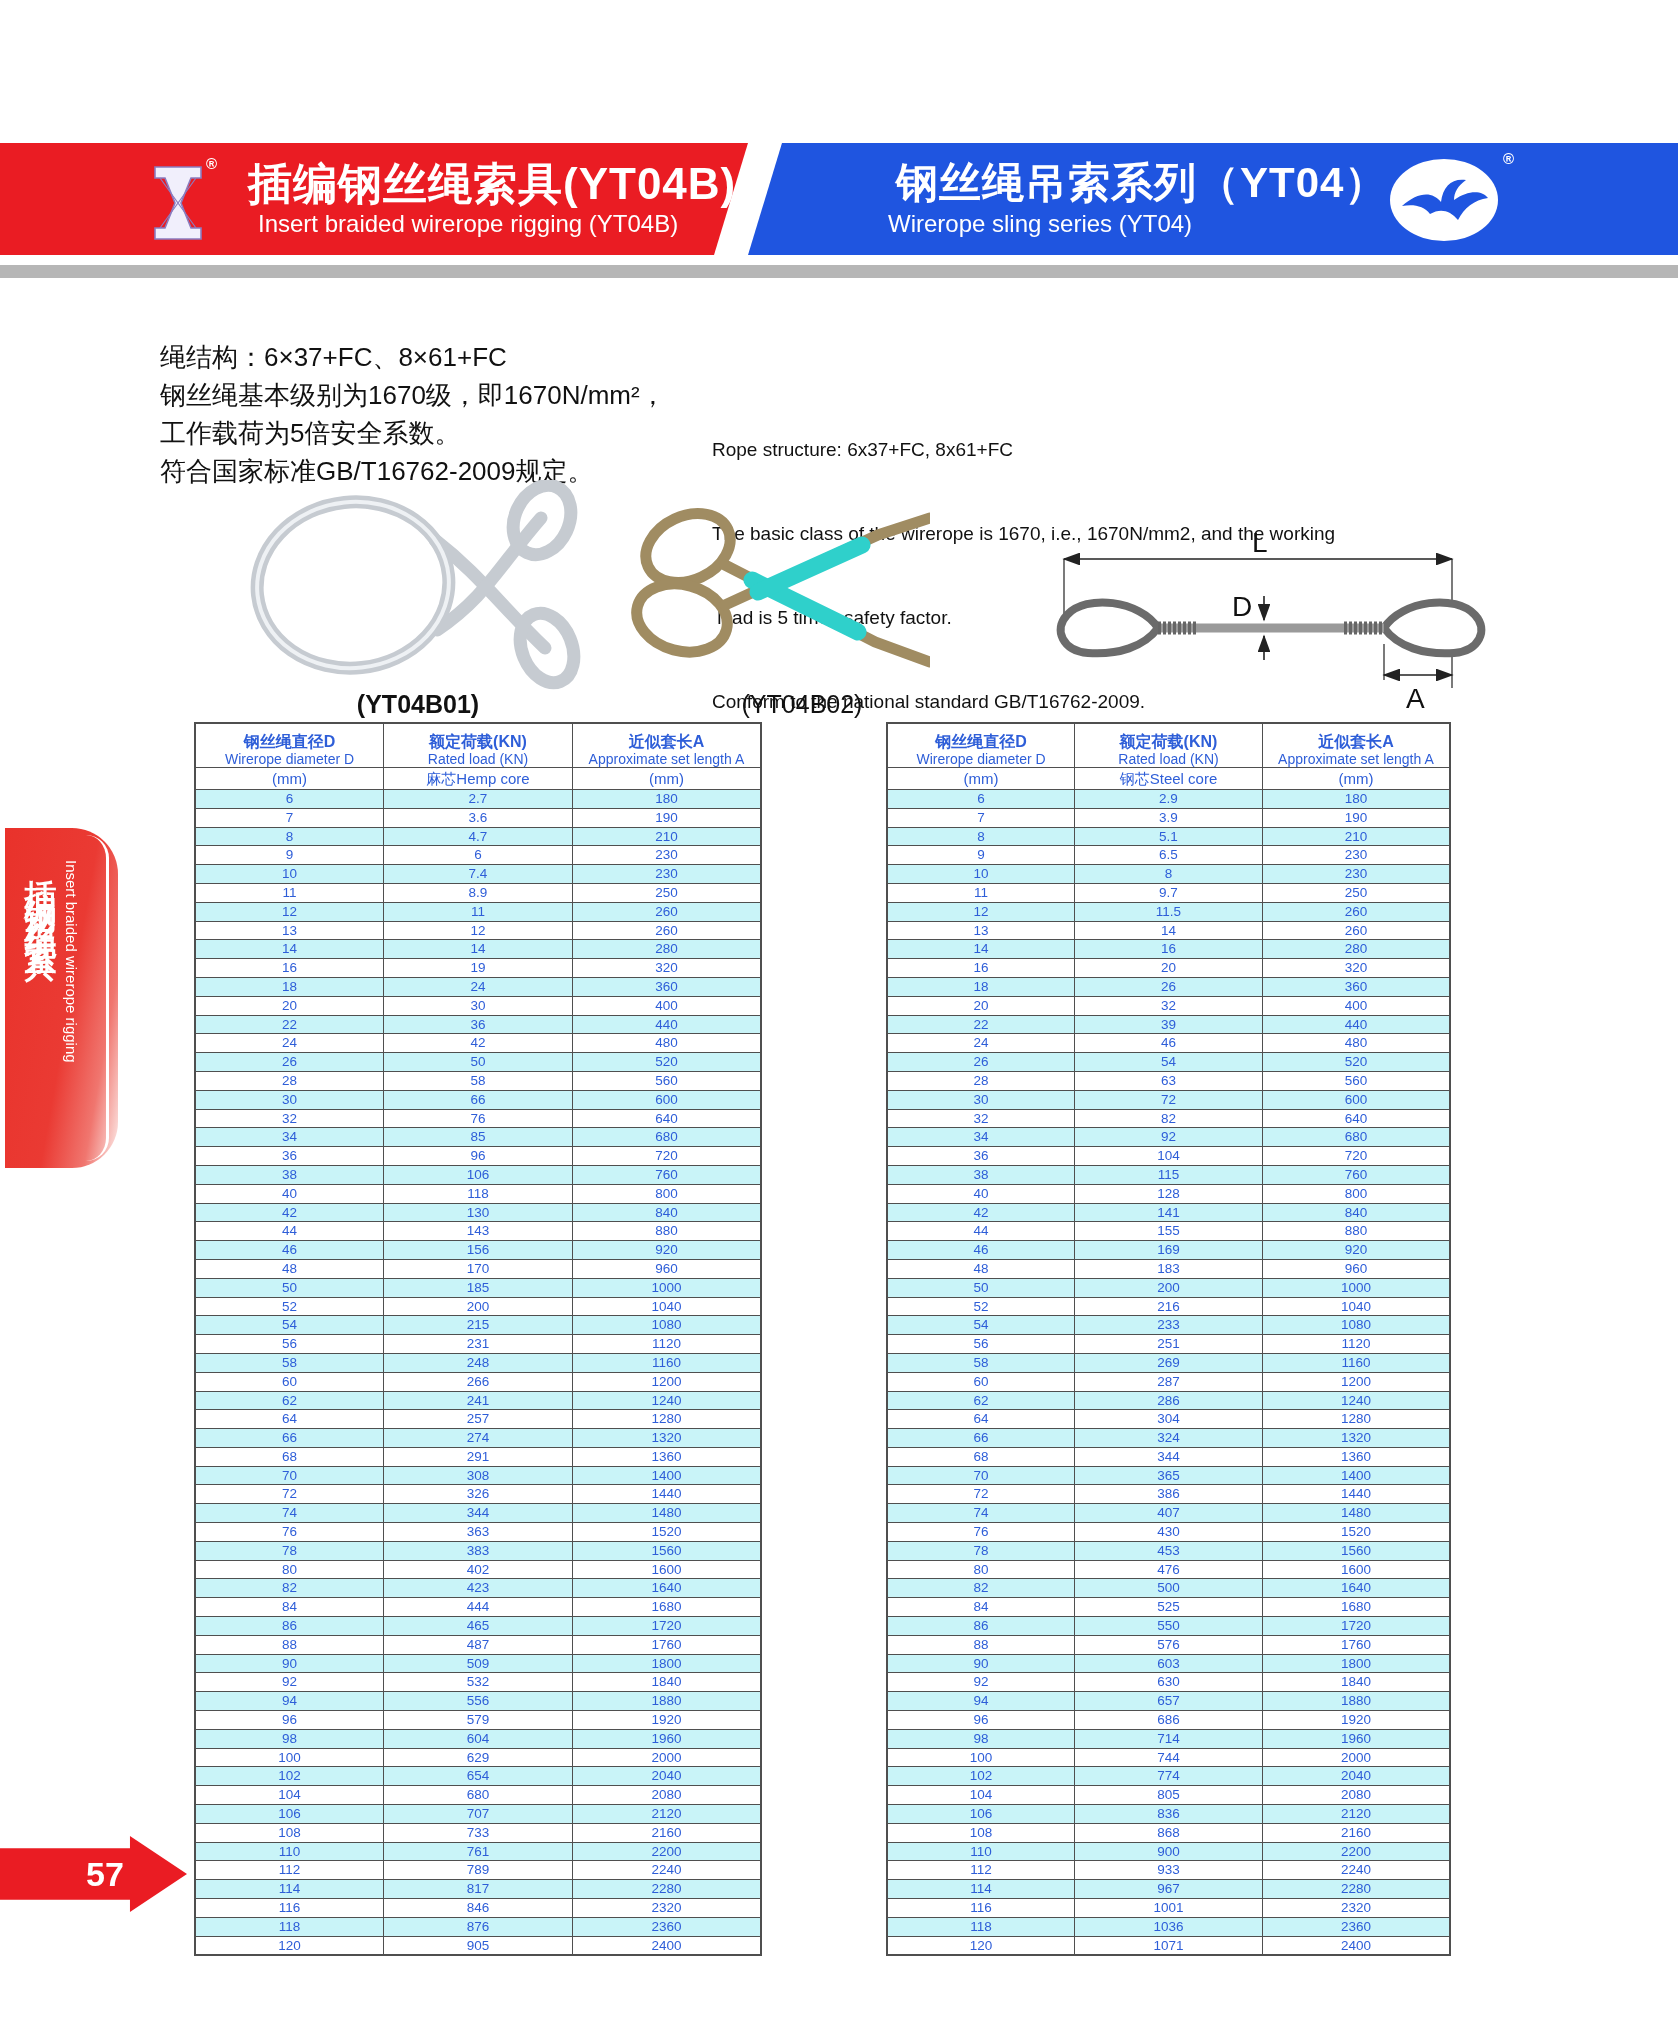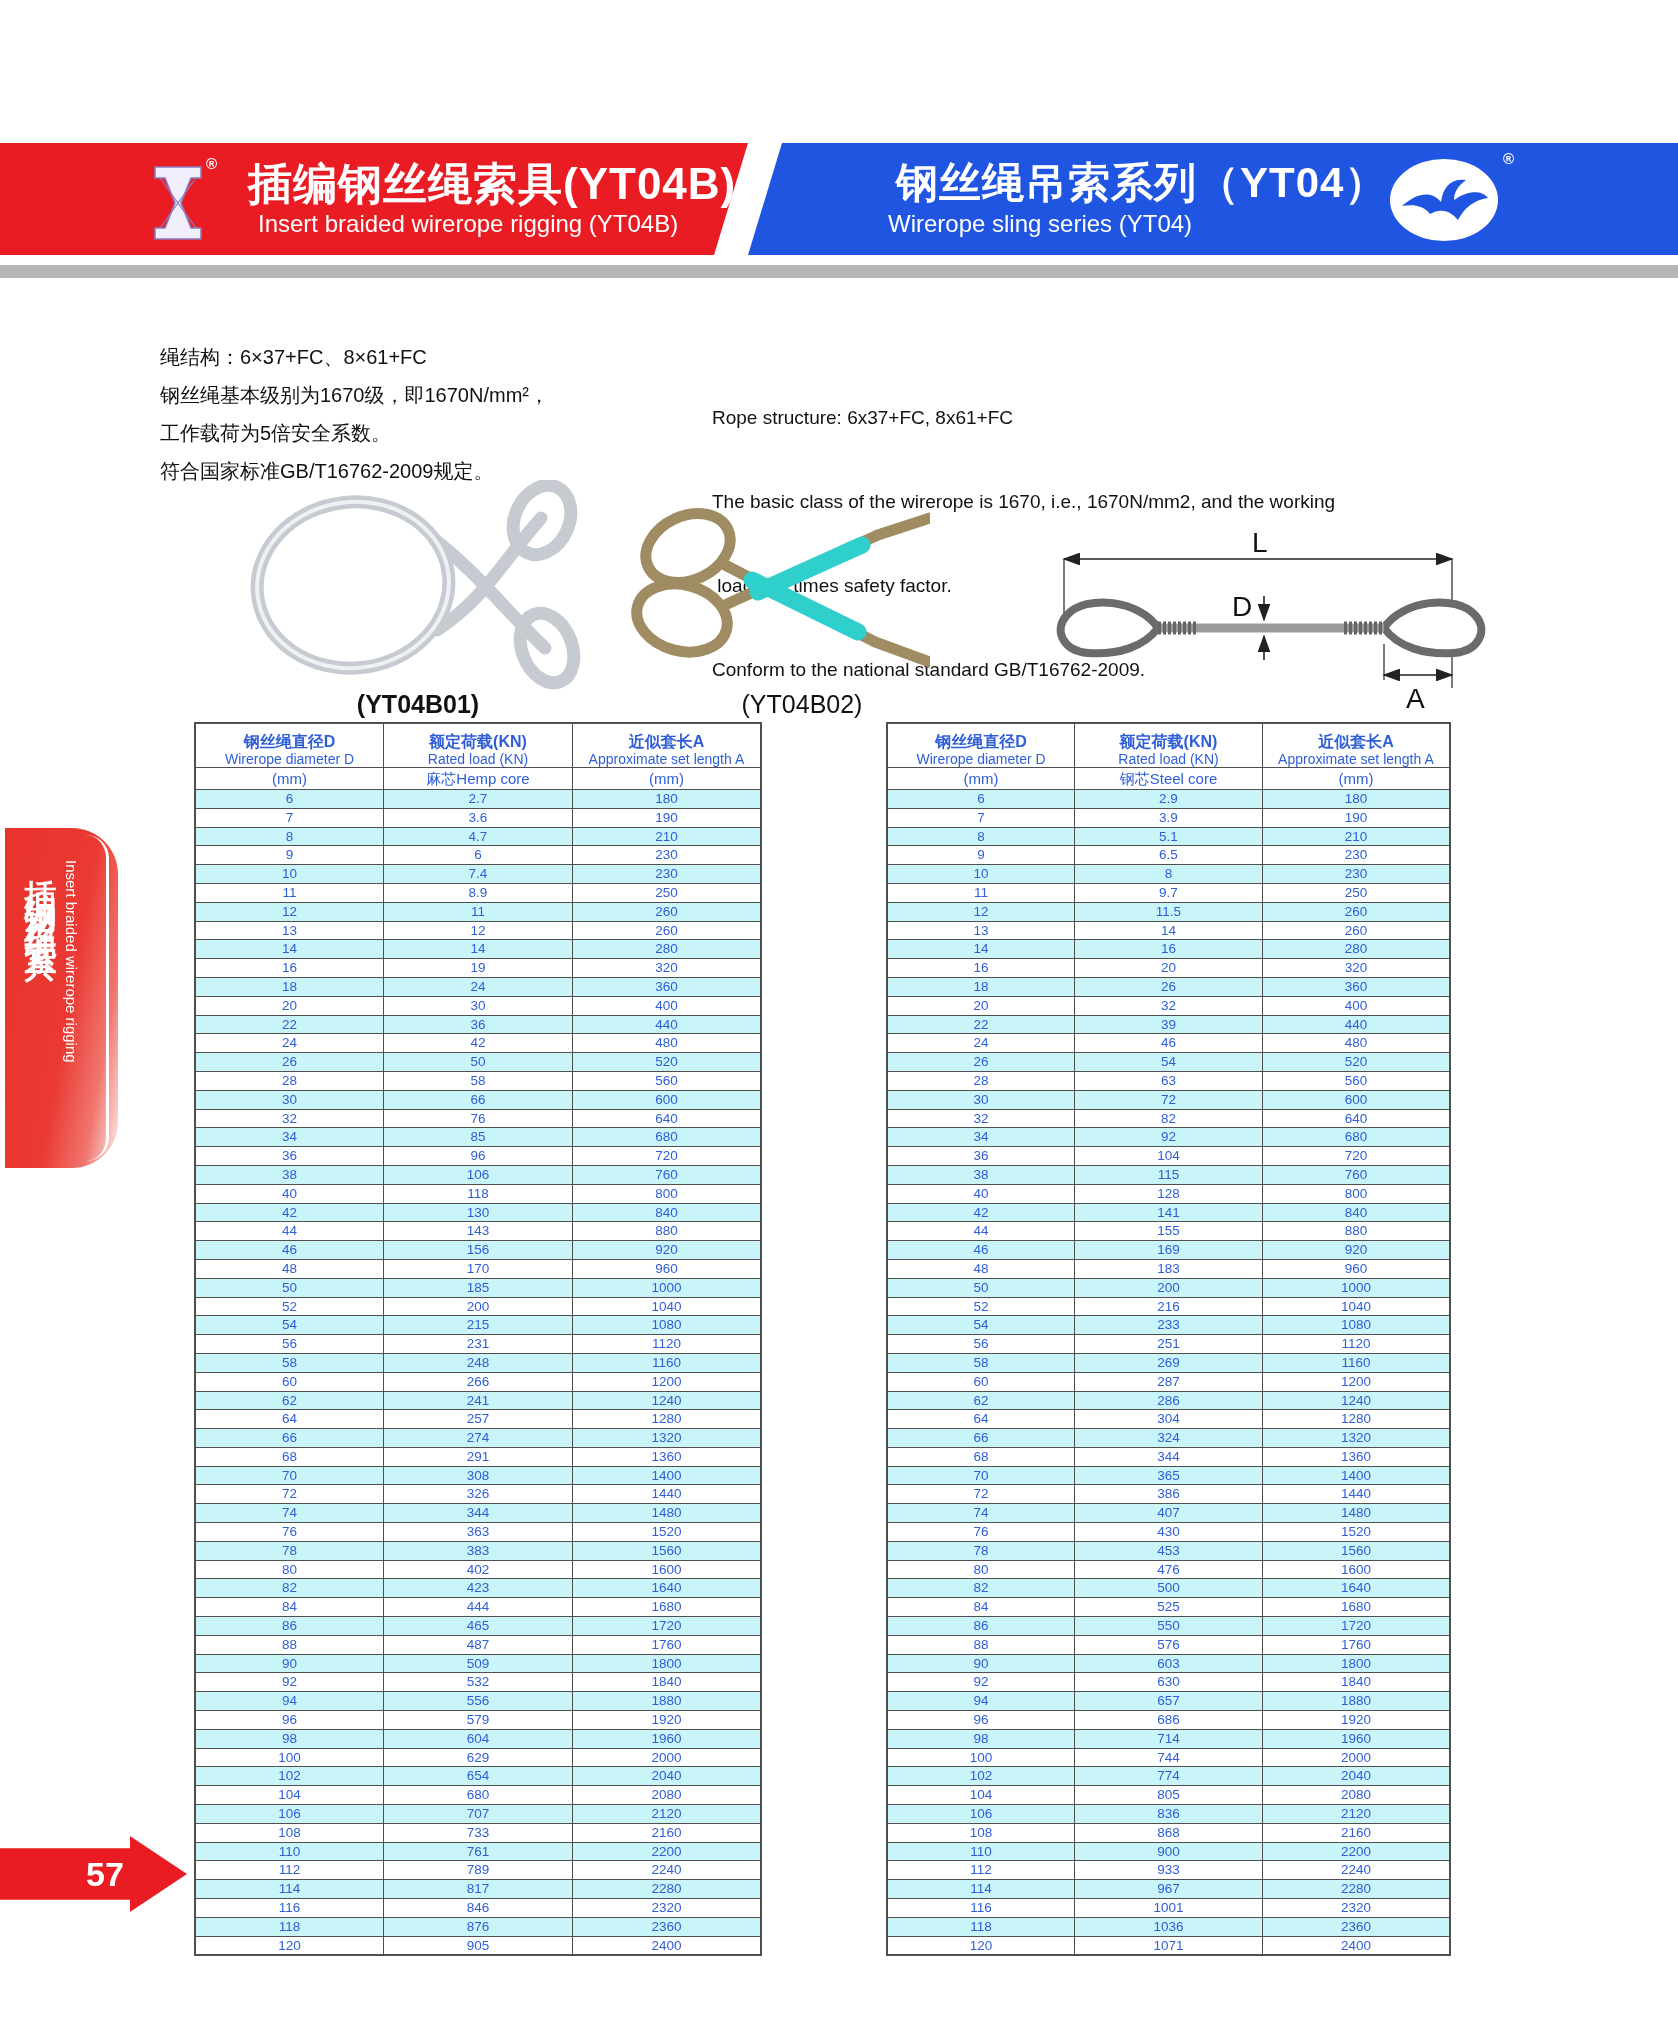--- a/index.html
+++ b/index.html
@@ -24,22 +24,22 @@
   .title-en{position:absolute; color:#fff; font-size:24px; white-space:nowrap;}
   .t-red-zh{left:236px; top:155px;}
   .t-red-en{left:238px; top:210px;margin-left:20px;}
   .t-blue-zh{left:884px; top:155px; font-size:42px;}
   .t-blue-en{left:888px; top:210px;}
   .bird-logo{position:absolute; left:1388px; top:158px; width:112px; height:84px;}
   .gray-bar{position:absolute; left:0; top:265px; width:1678px; height:13px; background:var(--graybar);}
 
   
   .intro-zh{position:absolute; left:160px; top:338px; width:560px; color:#111;
-    font-size:20px; line-height:38px;}
-  .intro-en{position:absolute; left:712px; top:348px; width:780px; color:#111;
+    font-size:26px; line-height:38px;}
+  .intro-en{position:absolute; left:712px; top:380px; width:780px; color:#111;
     font-size:19px; line-height:28px; white-space:pre;}
 
   
   .photo1{position:absolute; left:245px; top:480px; width:350px; height:210px;}
   .photo2{position:absolute; left:630px; top:490px; width:300px; height:200px;}
   .photo-label{position:absolute; width:200px; text-align:center; color:#111; font-size:25px;}
   .label1{left:318px; top:690px;font-weight:bold;}
   .label2{left:702px; top:690px;}
   .diagram{position:absolute; left:1040px; top:528px; width:530px; height:190px;}
 

